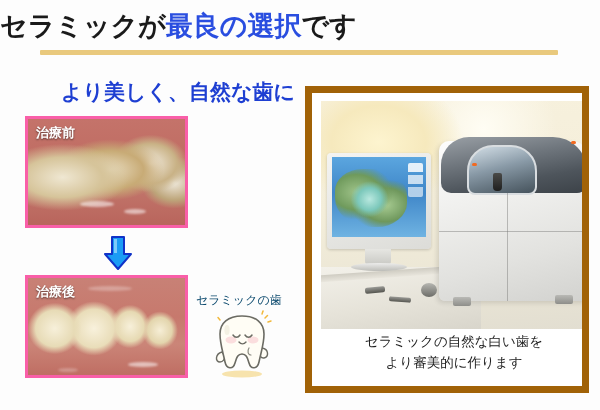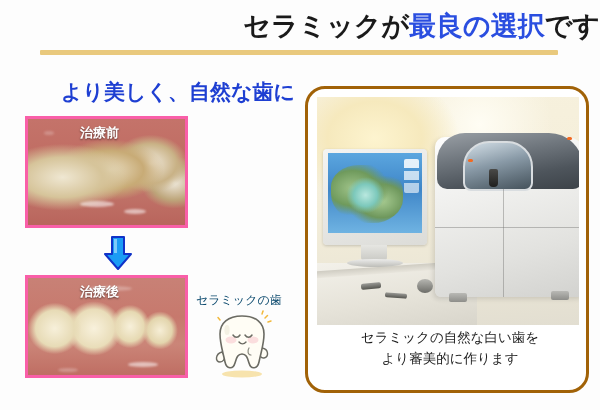--- a/index.html
+++ b/index.html
@@ -14,21 +14,21 @@
     overflow: hidden;
     font-family: "Liberation Sans", "DejaVu Sans", sans-serif;
     background: #fdfdfd;
   }
 
   
   #slide-title {
     position: absolute;
     left: 0; top: 8px;
     width: 600px;
-    text-align: right;
+    text-align: left;
     font-size: 27px;
     font-weight: bold;
     color: #1a1a1a;
     letter-spacing: 0px;
     white-space: nowrap;
   }
   #slide-title .hl { color: #2a4ee0; }
 
   #title-underline {
     position: absolute;
@@ -78,21 +78,20 @@
     font-family: Liberation Serif, serif;
   }
   .photo-label {
     position: absolute;
     left: 8px; top: 5px;
     font-size: 13px;
     font-weight: bold;
     color: #ffffff;
     text-shadow: 0 1px 2px rgba(0,0,0,.55);
     white-space: nowrap;
-    margin-left: 44px;
   }
   .gloss {
     position: absolute;
     border-radius: 50%;
     background: rgba(255,255,255,.55);
     filter: blur(1.2px);
     pointer-events: none;
   }
 
   
@@ -115,22 +114,22 @@
     left: 208px; top: 308px;
     width: 68px; height: 72px;
   }
 
   
   #right-panel {
     position: absolute;
     left: 305px; top: 86px;
     width: 284px; height: 307px;
     box-sizing: border-box;
-    border: 3px solid #a16207;
-    border-radius: 20px;
+    border: 7px solid #a16207;
+    border-radius: 0;
     background: #ffffff;
     overflow: hidden;
   }
   #cadcam-photo {
     position: absolute;
     left: 9px; top: 8px;
     width: 262px; height: 228px;
     overflow: hidden;
     background:
       radial-gradient(ellipse 45% 40% at 22% 18%, #fdf4cf 0%, #f6e9bd 40%, rgba(246,233,189,0) 72%),

